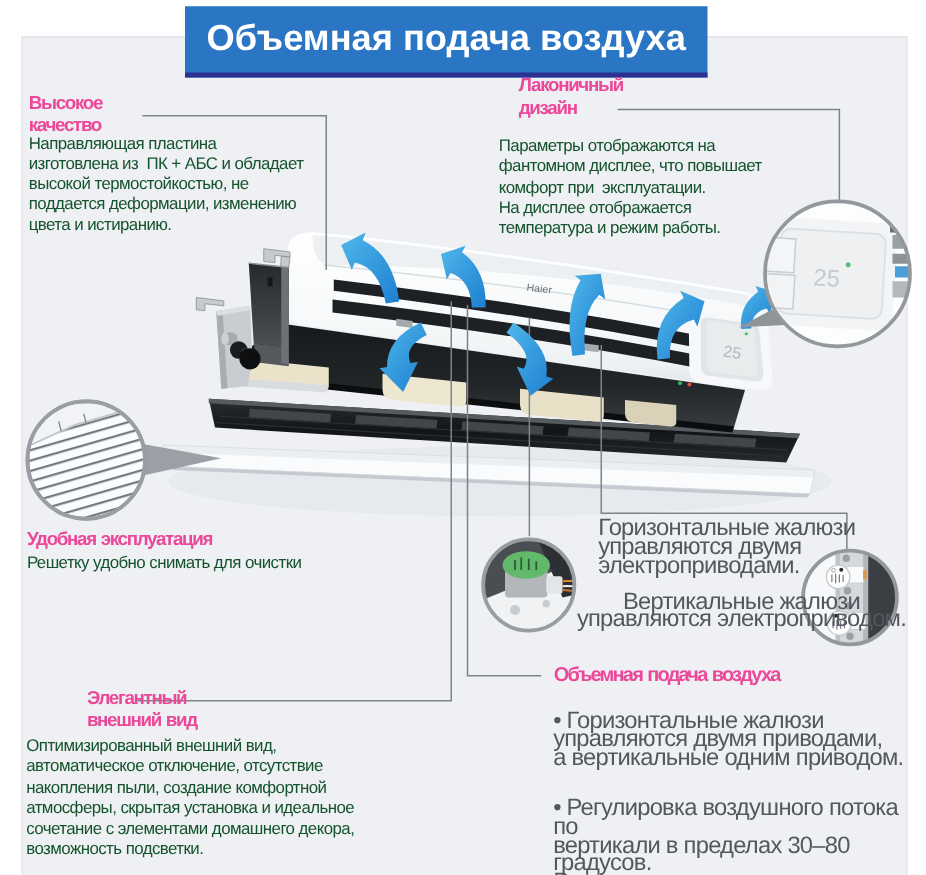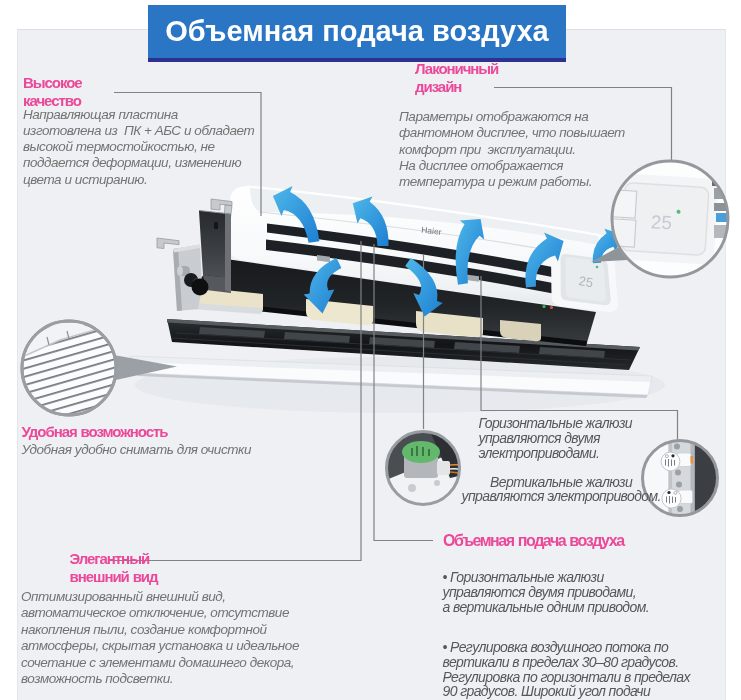--- a/index.html
+++ b/index.html
@@ -4,22 +4,22 @@
 <style>
   html,body{margin:0;padding:0;}
   body{width:741px;height:700px;position:relative;background:#ffffff;overflow:hidden;
        font-family:"Liberation Sans", sans-serif;}
   .card{position:absolute;left:17px;top:29px;width:709px;height:671px;
         background:#eef0f3;border-top:1px solid #dcdfe4;border-left:1px solid #e3e6ea;border-right:1px solid #e3e6ea;box-sizing:border-box;}
   .title{position:absolute;left:148px;top:5px;width:418px;height:53px;background:#2a76c5;
          border-bottom:4px solid #2d3192;color:#ffffff;font-weight:bold;font-size:29px;
          text-align:center;line-height:53px;letter-spacing:0px;}
   .h{position:absolute;font-weight:bold;color:#ec4899;font-size:15px;line-height:17.5px;letter-spacing:-1.05px;word-spacing:0.8px;}
-  .p{position:absolute;color:#737373;font-size:13.5px;line-height:16.3px;letter-spacing:-0.45px;font-style:italic;}
-  .ps{position:absolute;color:#54585e;font-size:14px;line-height:14.8px;letter-spacing:-0.6px;font-style:italic;}
+  .p{position:absolute;color:#14532d;font-size:13.5px;line-height:16.3px;letter-spacing:-0.45px;}
+  .ps{position:absolute;color:#54585e;font-size:19px;line-height:14.8px;letter-spacing:-0.6px;}
   svg{position:absolute;left:0;top:0;}
 </style>
 </head>
 <body>
 <div class="card"></div>
 <div class="title">Объемная подача воздуха</div>
 
 <svg width="741" height="700" viewBox="0 0 741 700">
   <defs>
     <linearGradient id="arr" x1="0" y1="0" x2="1" y2="1">
@@ -244,22 +244,22 @@
   </g>
   <circle cx="680" cy="478" r="37.5" fill="none" stroke="#94989d" stroke-width="3"></circle>
 </svg>
 
 <div class="h" style="left:23px;top:74px;">Высокое<br>качество</div>
 <div class="p" style="left:23px;top:106.5px;">Направляющая пластина<br>изготовлена из&nbsp; ПК + АБС и обладает<br>высокой термостойкостью, не<br>поддается деформации, изменению<br>цвета и истиранию.</div>
 
 <div class="h" style="left:415px;top:60px;">Лаконичный<br>дизайн</div>
 <div class="p" style="left:399px;top:109px;">Параметры отображаются на<br>фантомном дисплее, что повышает<br>комфорт при&nbsp; эксплуатации.<br>На дисплее отображается<br>температура и режим работы.</div>
 
-<div class="h" style="left:21.5px;top:423px;">Удобная возможность</div>
-<div class="p" style="left:21.5px;top:442px;">Удобная удобно снимать для очистки</div>
+<div class="h" style="left:21.5px;top:423px;">Удобная эксплуатация</div>
+<div class="p" style="left:21.5px;top:442px;">Решетку удобно снимать для очистки</div>
 
 <div class="h" style="left:21.5px;top:550px;margin-left:48px;">Элегантный<br>внешний вид</div>
 <div class="p" style="left:21px;top:588.5px;line-height:16.5px;">Оптимизированный внешний вид,<br>автоматическое отключение, отсутствие<br>накопления пыли, создание комфортной<br>атмосферы, скрытая установка и идеальное<br>сочетание с элементами домашнего декора,<br>возможность подсветки.</div>
 
 <div class="ps" style="left:478.5px;top:416px;">Горизонтальные жалюзи<br>управляются двумя<br>электроприводами.</div>
 <div class="ps" style="left:461.5px;top:474.5px;text-align:center;">Вертикальные жалюзи<br>управляются электроприводом.</div>
 
 <div class="h" style="left:443px;top:532px;font-size:16px;letter-spacing:-1.45px;word-spacing:1.2px;">Объемная подача воздуха</div>
 <div class="ps" style="left:442.5px;top:570px;">• Горизонтальные жалюзи<br>управляются двумя приводами,<br>а вертикальные одним приводом.</div>
 <div class="ps" style="left:442.5px;top:640px;">• Регулировка воздушного потока по<br>вертикали в пределах 30–80 градусов.<br>Регулировка по горизонтали в пределах<br>90 градусов. Широкий угол подачи<br>воздуха.</div>

